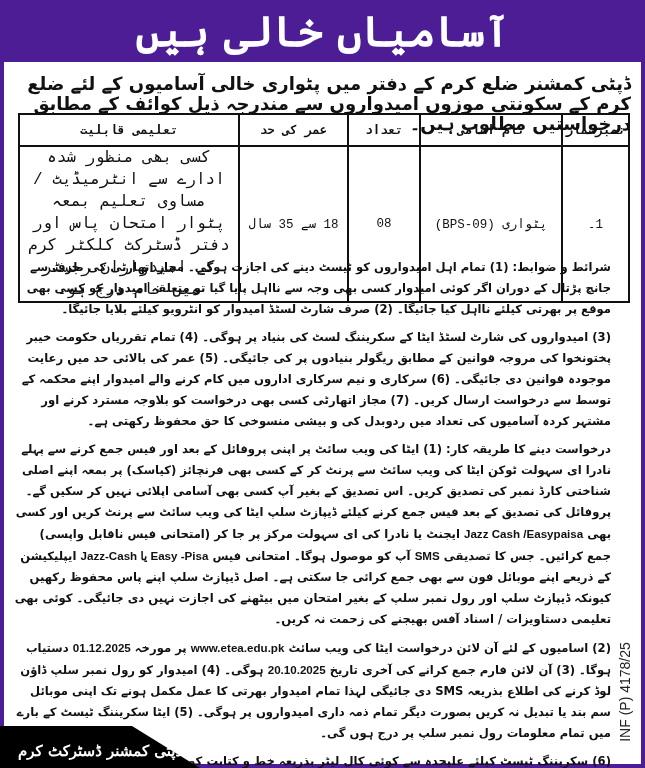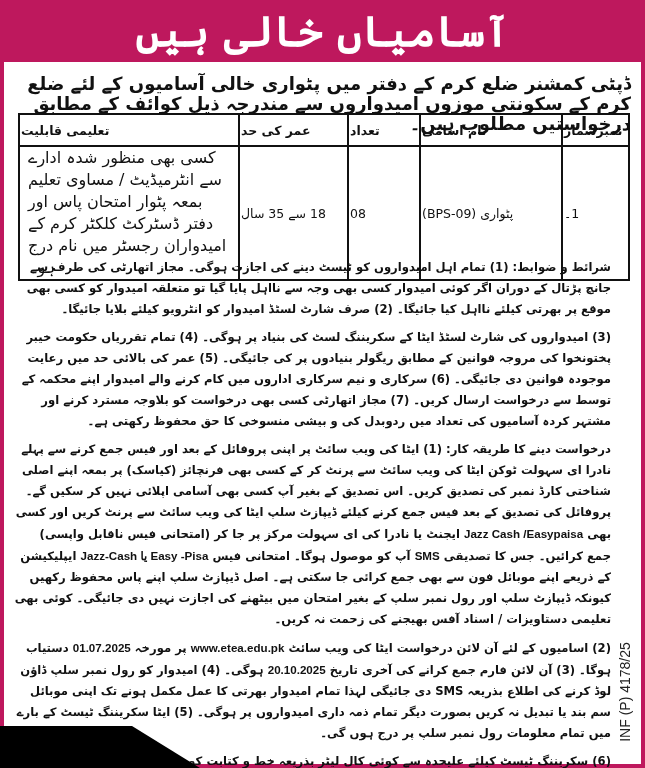--- a/index.html
+++ b/index.html
@@ -4,21 +4,21 @@
 <style>
   html, body { margin: 0; padding: 0; }
   body {
     width: 645px; height: 768px; overflow: hidden;
     background: #000;
     font-family: "DejaVu Sans", sans-serif;
     position: relative;
   }
   .frame {
     position: absolute; left: 0; top: 0; width: 645px; height: 768px;
-    background: #be185d;
+    background: #4c1d95;
   }
   .headline {
     position: absolute; left: 0; top: 0; width: 645px; height: 62px;
     display: flex; align-items: center; justify-content: center;
     color: #fff; font-size: 42px; font-weight: bold;
     font-family: "DejaVu Serif", serif;
     direction: rtl;
   }
   .paper {
     position: absolute; left: 4px; top: 62px; width: 637px; height: 702px;
@@ -28,21 +28,21 @@
     position: absolute; left: 10px; right: 10px; top: 12px;
     font-size: 18px; font-weight: bold; color: #111; direction: rtl; text-align: right;
     line-height: 20px;
   }
   table.posts {
     position: absolute; left: 14px; top: 51px; width: 612px;
     border-collapse: collapse; direction: rtl;
     font-size: 12.5px; color: #111;
   }
   table.posts th, table.posts td {
-    border: 2px solid #111; text-align: left; vertical-align: middle;
+    border: 2px solid #111; text-align: center; vertical-align: middle; font-family: Liberation Mono, monospace;
   }
   table.posts th { height: 28px; font-weight: bold; }
   table.posts td { height: 92px; }
   .col-sr { width: 63px; border-radius: 15px; }
   .col-name { width: 138px; }
   .col-count { width: 68px; }
   .col-age { width: 105px; }
   td.qual { text-align: right; padding: 0 8px; line-height: 22px; font-size: 16px; }
   .body-text {
     position: absolute; left: 10px; width: 597px; top: 188px;
@@ -116,33 +116,34 @@
         <span class="ltr">SMS</span>
         <span>آپ کو موصول ہوگا۔ امتحانی فیس</span>
         <span class="ltr">Jazz-Cash یا Easy -Pisa</span>
         <span>ایپلیکیشن کے ذریعے اپنے موبائل فون سے بھی جمع کرائی جا سکتی ہے۔ اصل ڈیپازٹ سلپ اپنے پاس محفوظ رکھیں کیونکہ ڈیپازٹ سلپ اور رول نمبر سلپ کے بغیر امتحان میں بیٹھنے کی اجازت نہیں دی جائیگی۔ کوئی بھی تعلیمی دستاویزات / اسناد آفس بھیجنے کی زحمت نہ کریں۔</span>
       </p>
 
       <p>
         <span>(2) اسامیوں کے لئے آن لائن درخواست ایٹا کی ویب سائٹ</span>
         <span class="ltr">www.etea.edu.pk</span>
         <span>پر مورخہ</span>
-        <span class="ltr">01.07.2025</span>
+        <span class="ltr">01.12.2025</span>
         <span>دستیاب ہوگا۔ (3) آن لائن فارم جمع کرانے کی آخری تاریخ</span>
         <span class="ltr">20.10.2025</span>
         <span>ہوگی۔ (4) امیدوار کو رول نمبر سلپ ڈاؤن لوڈ کرنے کی اطلاع بذریعہ SMS دی جائیگی لہذا تمام امیدوار بھرتی کا عمل مکمل ہونے تک اپنی موبائل سم بند یا تبدیل نہ کریں بصورت دیگر تمام ذمہ داری امیدواروں پر ہوگی۔ (5) ایٹا سکریننگ ٹیسٹ کے بارے میں تمام معلومات رول نمبر سلپ پر درج ہوں گی۔</span>
       </p>
       <p>(6) سکریننگ ٹیسٹ کیلئے علیحدہ سے کوئی کال لیٹر بذریعہ خط و کتابت کوریر میں نہیں بھیجا جائیگا۔</p>
 
       <p>
         <span>نوٹ:۔</span>
         <span>آن لائن درخواست دیتے وقت اپنی پاسپورٹ سائز تصویر اور دستاویزات کی سکین شدہ سافٹ کاپی اپنے پاس رکھے۔ (2) تمام امیدوار آن لائن درخواست پر کرنے سے پہلے تمام ہدایات غور سے پڑھے۔ (3) ایٹا کسی بھی وقت امیدوار کی جمع شدہ فیس کی تصدیق کر سکتا ہے۔ تصدیق نہ ہونے کی صورت میں متعلقہ امیدوار کی درخواست روک دی جائیگی۔ (4) کسی دوسرے امیدوار کے شناختی کارڈ نمبر پر جمع شدہ فیس قابل قبول نہیں ہوگی۔</span>
       </p>
 
     </div>
 
     <div class="side-code">
       <span>INF (P) 4178/25</span>
     </div>
   </div>
 
   <div class="footer-banner"></div>
+  <div class="footer-sign">ڈپٹی کمشنر ڈسٹرکٹ کرم</div>
 </div>
 
 </body></html>

